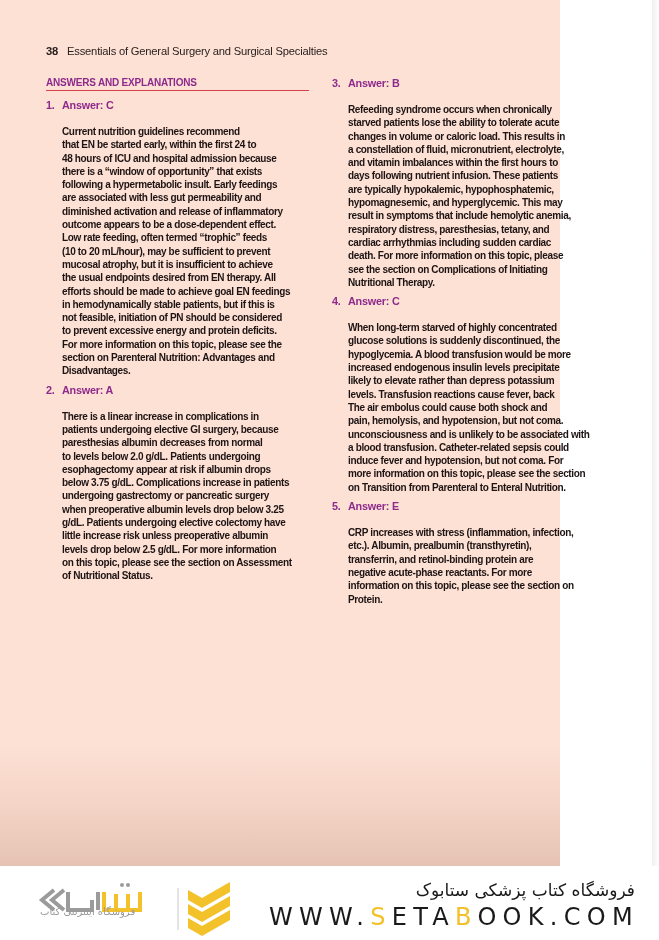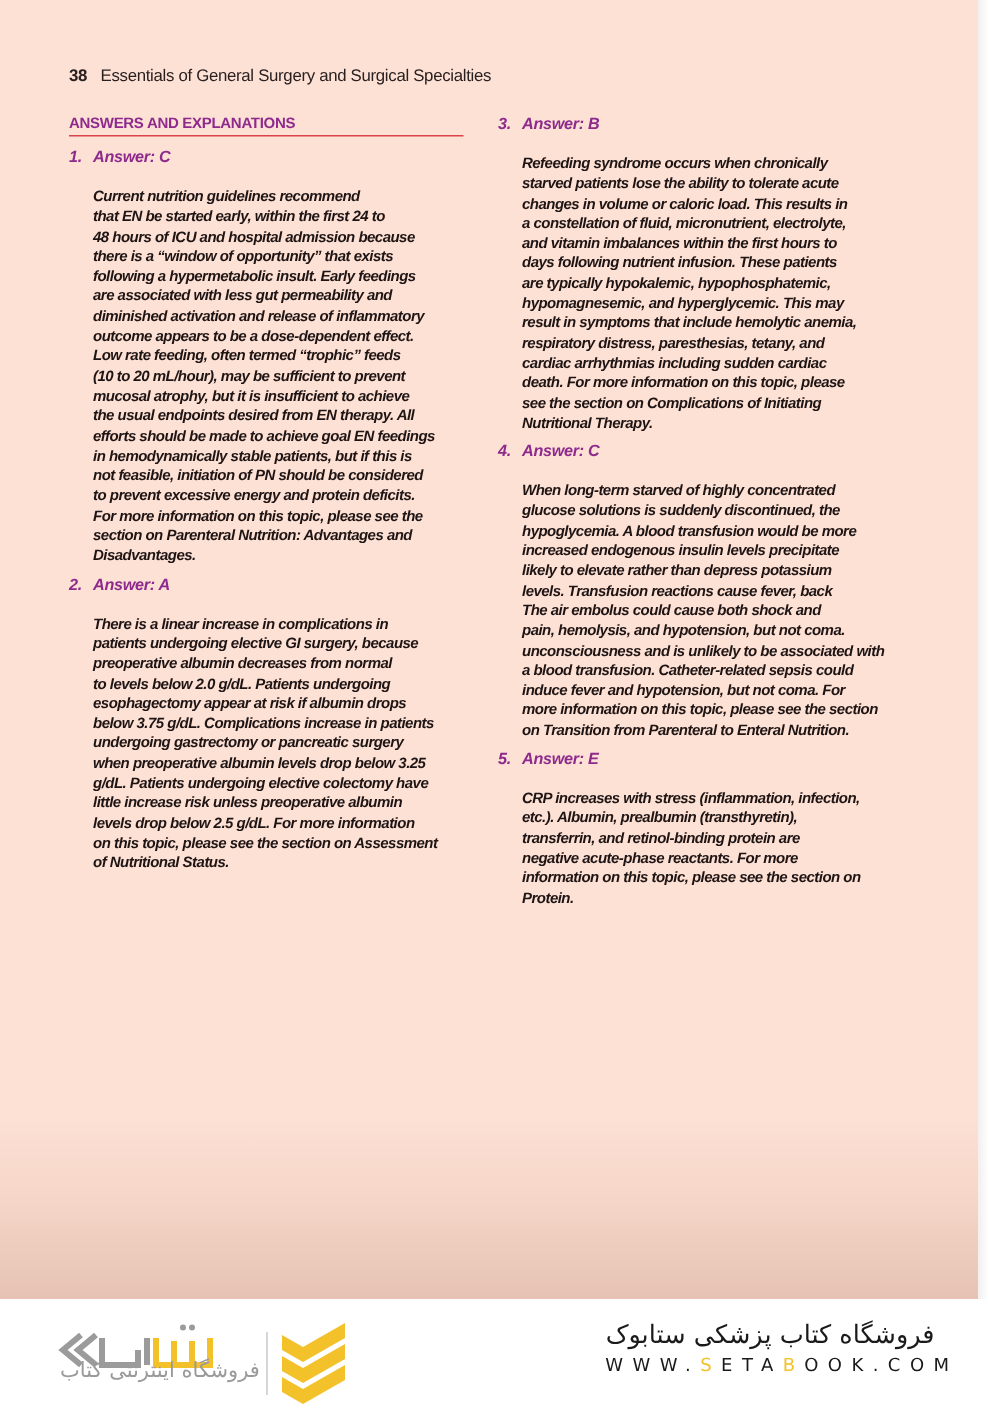--- a/index.html
+++ b/index.html
@@ -1,21 +1,21 @@
 <!DOCTYPE html>
 <html><head>
   <meta charset="utf-8">
   <style>
     * { box-sizing: border-box; margin: 0; padding: 0; }
     html, body { width: 659px; height: 940px; overflow: hidden; background: #ffffff; }
     body { position: relative; font-family: "Liberation Sans", "DejaVu Sans", sans-serif; }
 
     .page {
       position: absolute; left: 0; top: 0;
-      width: 652px; height: 866px;
+      width: 560px; height: 866px;
       background: linear-gradient(to bottom, #fde1d5 0%, #fde1d5 86%, #f4d4c6 93%, #e5c2b4 100%);
     }
     .right-strip {
       position: absolute; left: 652px; top: 0; width: 7px; height: 866px;
       background: linear-gradient(to right, #f2efee, #ffffff);
     }
 
     .running-head {
       position: absolute; left: 46px; top: 45px;
       font-size: 11.2px; color: #2a2020; letter-spacing: -0.2px;
@@ -29,50 +29,50 @@
 
     .section-title {
       color: #8e2a8c; font-weight: bold; font-size: 10px;
       letter-spacing: -0.2px;
       padding-bottom: 2px;
       border-bottom: 1.4px solid #d8424d;
       width: 263px;
       margin-bottom: 8px;
     }
 
-    .answer { margin-bottom: 6px; font-style: italic; }
+    .answer { margin-bottom: 6px; }
     .answer-head {
       color: #8e2a8c; font-weight: bold; font-size: 10.8px;
       letter-spacing: -0.2px; white-space: nowrap; margin-bottom: 3px;
     }
     .answer-head .num { display: inline-block; width: 16px; }
     .answer-body {
       margin-left: 16px;
       font-size: 10px; line-height: 13.3px; color: #1e1414;
       letter-spacing: -0.35px; font-weight: 600; margin-top: 14px;
     }
     .answer-body span { display: block; white-space: nowrap; }
 
     .banner {
       position: absolute; left: 0; top: 866px; width: 659px; height: 74px; background: #ffffff;
     }
     .logo { position: absolute; left: 30px; top: 14px; width: 230px; height: 58px; }
     .logo-sub {
-      position: absolute; left: 40px; top: 40px; font-size: 14px; color: #9a9a9a;
+      position: absolute; left: 40px; top: 40px; font-size: 10px; color: #9a9a9a;
       direction: rtl; font-family: "DejaVu Sans", sans-serif;
     }
     .brand-text {
       position: absolute; right: 20px; top: 14px; text-align: right;
     }
     .brand-fa {
       font-family: "DejaVu Sans", sans-serif; font-size: 17px; color: #1a1a1a;
-      direction: rtl; margin-bottom: 3px; margin-right: 16px;
+      direction: rtl; margin-bottom: 3px; margin-right: 4px;
     }
     .brand-url {
-      font-family: "DejaVu Sans", sans-serif; font-size: 12px; letter-spacing: 6.3px;
+      font-family: "DejaVu Sans", sans-serif; font-size: 24px; letter-spacing: 6.3px;
       color: #1a1a1a;
     }
     .brand-url .hl { color: #f3c12a; }
   </style>
 </head>
 <body>
 
 <div class="page">
   <div class="running-head">
     <span class="pg">38</span><span>Essentials of General Surgery and Surgical Specialties</span>
@@ -104,21 +104,21 @@
           <span>section on Parenteral Nutrition: Advantages and</span>
           <span>Disadvantages.</span>
         </div>
     </div>
 
     <div class="answer">
       <div class="answer-head"><span class="num">2.</span><span>Answer: A</span></div>
       <div class="answer-body">
           <span>There is a linear increase in complications in</span>
           <span>patients undergoing elective GI surgery, because</span>
-          <span>preoperative albumin decreases from normal</span>
+          <span>paresthesias albumin decreases from normal</span>
           <span>to levels below 2.0 g/dL. Patients undergoing</span>
           <span>esophagectomy appear at risk if albumin drops</span>
           <span>below 3.75 g/dL. Complications increase in patients</span>
           <span>undergoing gastrectomy or pancreatic surgery</span>
           <span>when preoperative albumin levels drop below 3.25</span>
           <span>g/dL. Patients undergoing elective colectomy have</span>
           <span>little increase risk unless preoperative albumin</span>
           <span>levels drop below 2.5 g/dL. For more information</span>
           <span>on this topic, please see the section on Assessment</span>
           <span>of Nutritional Status.</span>

